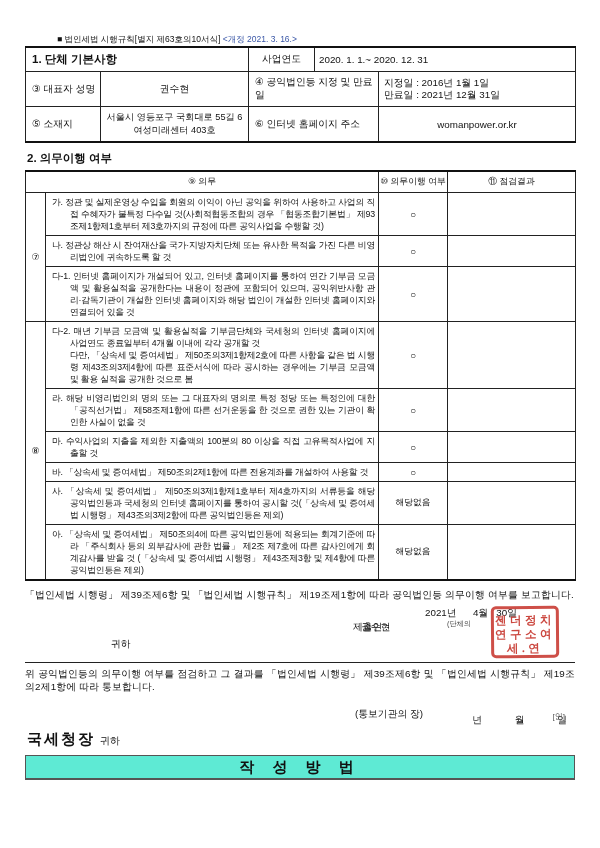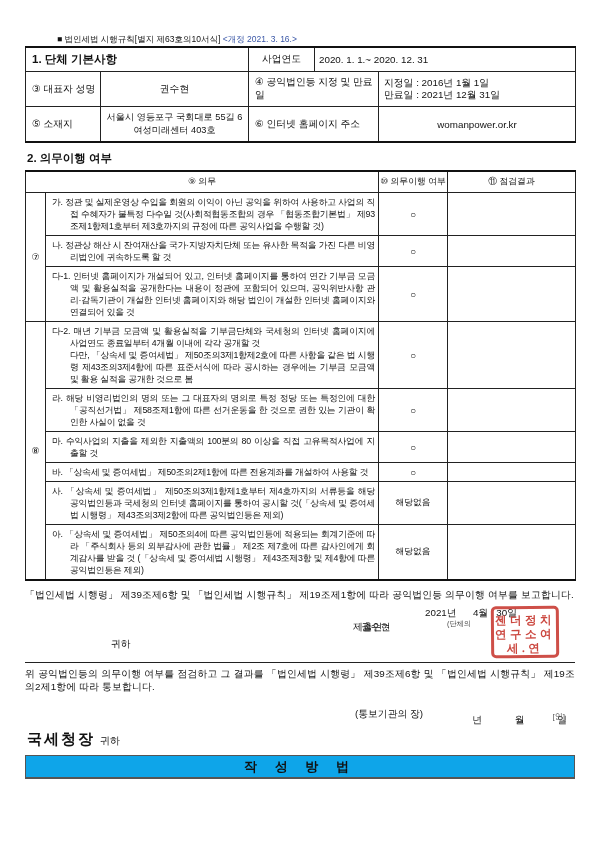--- a/index.html
+++ b/index.html
@@ -74,22 +74,22 @@
   .seal2 { right:10px; top:17px; font-size:8px; color:#555; }
   .notifier { left:302px; top:14px; font-size:9.8px;margin-left:28px; }
 
   .recipient-line { margin:2px 0 6px 2px; }
   .recipient { font-size:15px; font-weight:700; letter-spacing:2px; }
   .recipient-suffix { font-size:10px; margin-left:5px; }
 
   
   .instructions { border:1px solid #555; margin-top:3px; }
   .instructions .ih {
-    background:#0ea5e9; border-bottom:1px solid #555; text-align:center;
-    font-size:13px; font-weight:700; letter-spacing:7px; padding:2px 0 1px;
+    background:#5eead4; border-bottom:1px solid #555; text-align:center;
+    font-size:15px; font-weight:700; letter-spacing:7px; padding:2px 0 1px;
   }
 </style>
 </head>
 <body>
 
 <div class="page">
 
   <div class="form-ref">
     <span>■ 법인세법 시행규칙[별지 제63호의10서식]</span>
     <span class="rev">&lt;개정 2021. 3. 16.&gt;</span>

